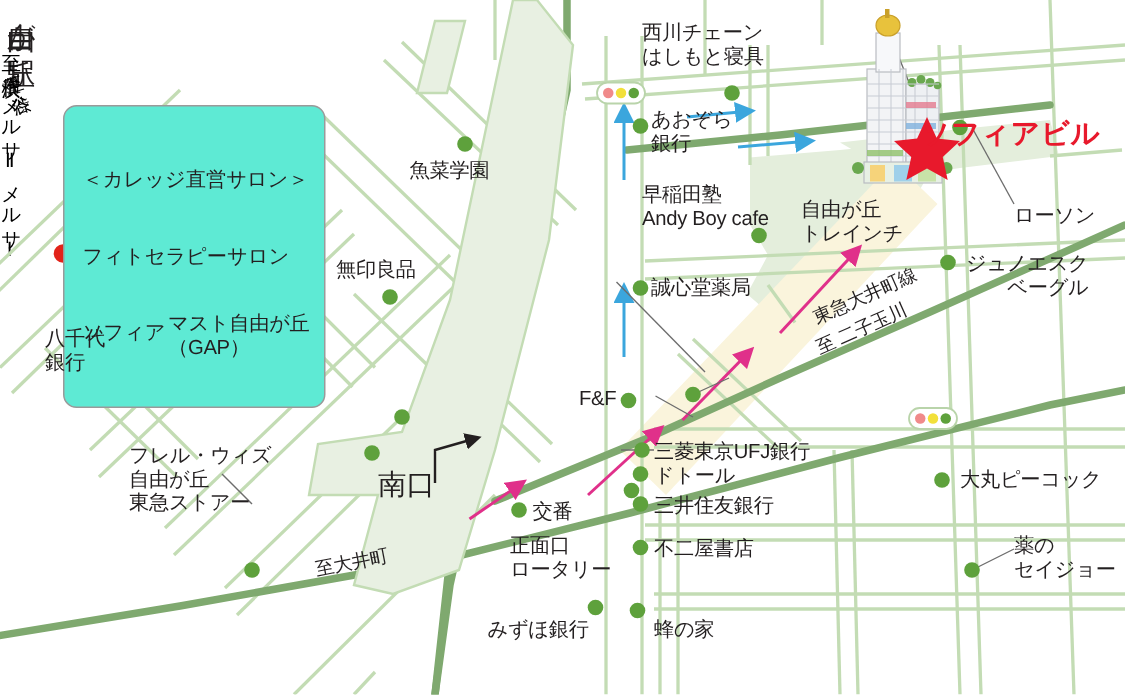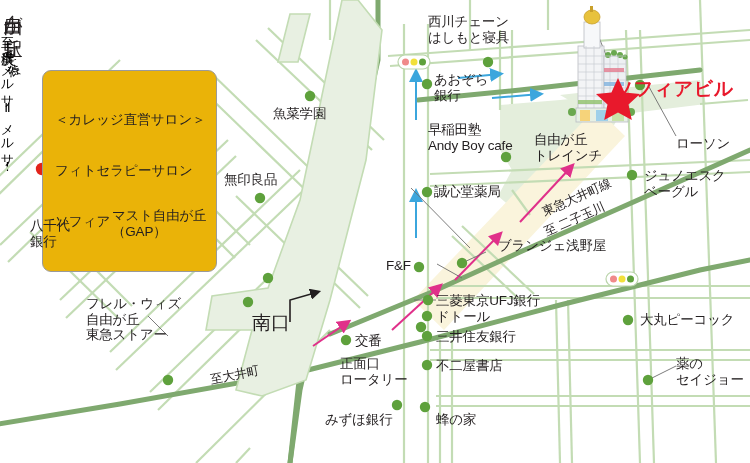--- a/index.html
+++ b/index.html
@@ -10,21 +10,21 @@
   .lbl{position:absolute;color:#231f20;font-size:13.5px;line-height:15.5px;
        white-space:pre;letter-spacing:-0.2px;}
   .lbl.sm{font-size:12.5px;line-height:14.5px;}
   .vert{writing-mode:vertical-rl;text-orientation:upright;line-height:15px;}
   .vert-sm{writing-mode:vertical-rl;text-orientation:upright;font-size:12px;line-height:14px;}
   .station-name{writing-mode:vertical-rl;text-orientation:upright;
        font-size:19px;letter-spacing:1px;color:#231f20;font-weight:400;}
   .sofia-label{position:absolute;color:#e8192c;font-size:19px;font-weight:bold;
        letter-spacing:0.5px;white-space:pre;}
   .callout{position:absolute;border:1px solid #9a9a9a;border-radius:9px;
-       background:#eab308;padding:6px 10px 7px 12px;font-size:13.5px;
+       background:#5eead4;padding:6px 10px 7px 12px;font-size:13.5px;
        line-height:17px;color:#231f20;white-space:pre;}
   .minami{position:absolute;font-size:19px;color:#231f20;white-space:pre;}
 </style>
 </head>
 <body>
 
 <div id="map-root">
 
   <svg id="map-svg" width="750" height="463" viewBox="0 0 750 463">
     <defs>
@@ -294,30 +294,29 @@
   <div class="lbl" style="left:428px;top:14px;">西川チェーン
 はしもと寝具</div>
   <div class="lbl" style="left:434px;top:72px;">あおぞら
 銀行</div>
   <div class="lbl" style="left:428px;top:122px;">早稲田塾
 Andy Boy cafe</div>
   <div class="lbl" style="left:434px;top:184px;">誠心堂薬局</div>
   <div class="lbl" style="left:386px;top:258px;">F&amp;F</div>
   <div class="lbl" style="left:534px;top:132px;">自由が丘
 トレインチ</div>
-  <div class="lbl" style="left:498px;top:238px;">ブランジェ浅野屋</div>
   <div class="lbl" style="left:436px;top:293px;">三菱東京UFJ銀行</div>
   <div class="lbl" style="left:436px;top:309px;">ドトール</div>
   <div class="lbl" style="left:436px;top:329px;">三井住友銀行</div>
   <div class="lbl" style="left:436px;top:358px;">不二屋書店</div>
   <div class="lbl" style="left:436px;top:412px;">蜂の家</div>
   <div class="lbl" style="left:325px;top:412px;">みずほ銀行</div>
   <div class="lbl" style="left:355px;top:333px;">交番</div>
   <div class="lbl" style="left:340px;top:356px;">正面口
 ロータリー</div>
   <div class="lbl" style="left:676px;top:136px;">ローソン</div>
-  <div class="lbl" style="left:644px;top:168px;">ジュノエスク
+  <div class="lbl" style="left:644px;top:168px;text-align:right;">ジュノエスク
 ベーグル</div>
   <div class="lbl" style="left:640px;top:312px;">大丸ピーコック</div>
   <div class="lbl" style="left:676px;top:356px;">薬の
 セイジョー</div>
 
 </div>
 
 </body></html>

